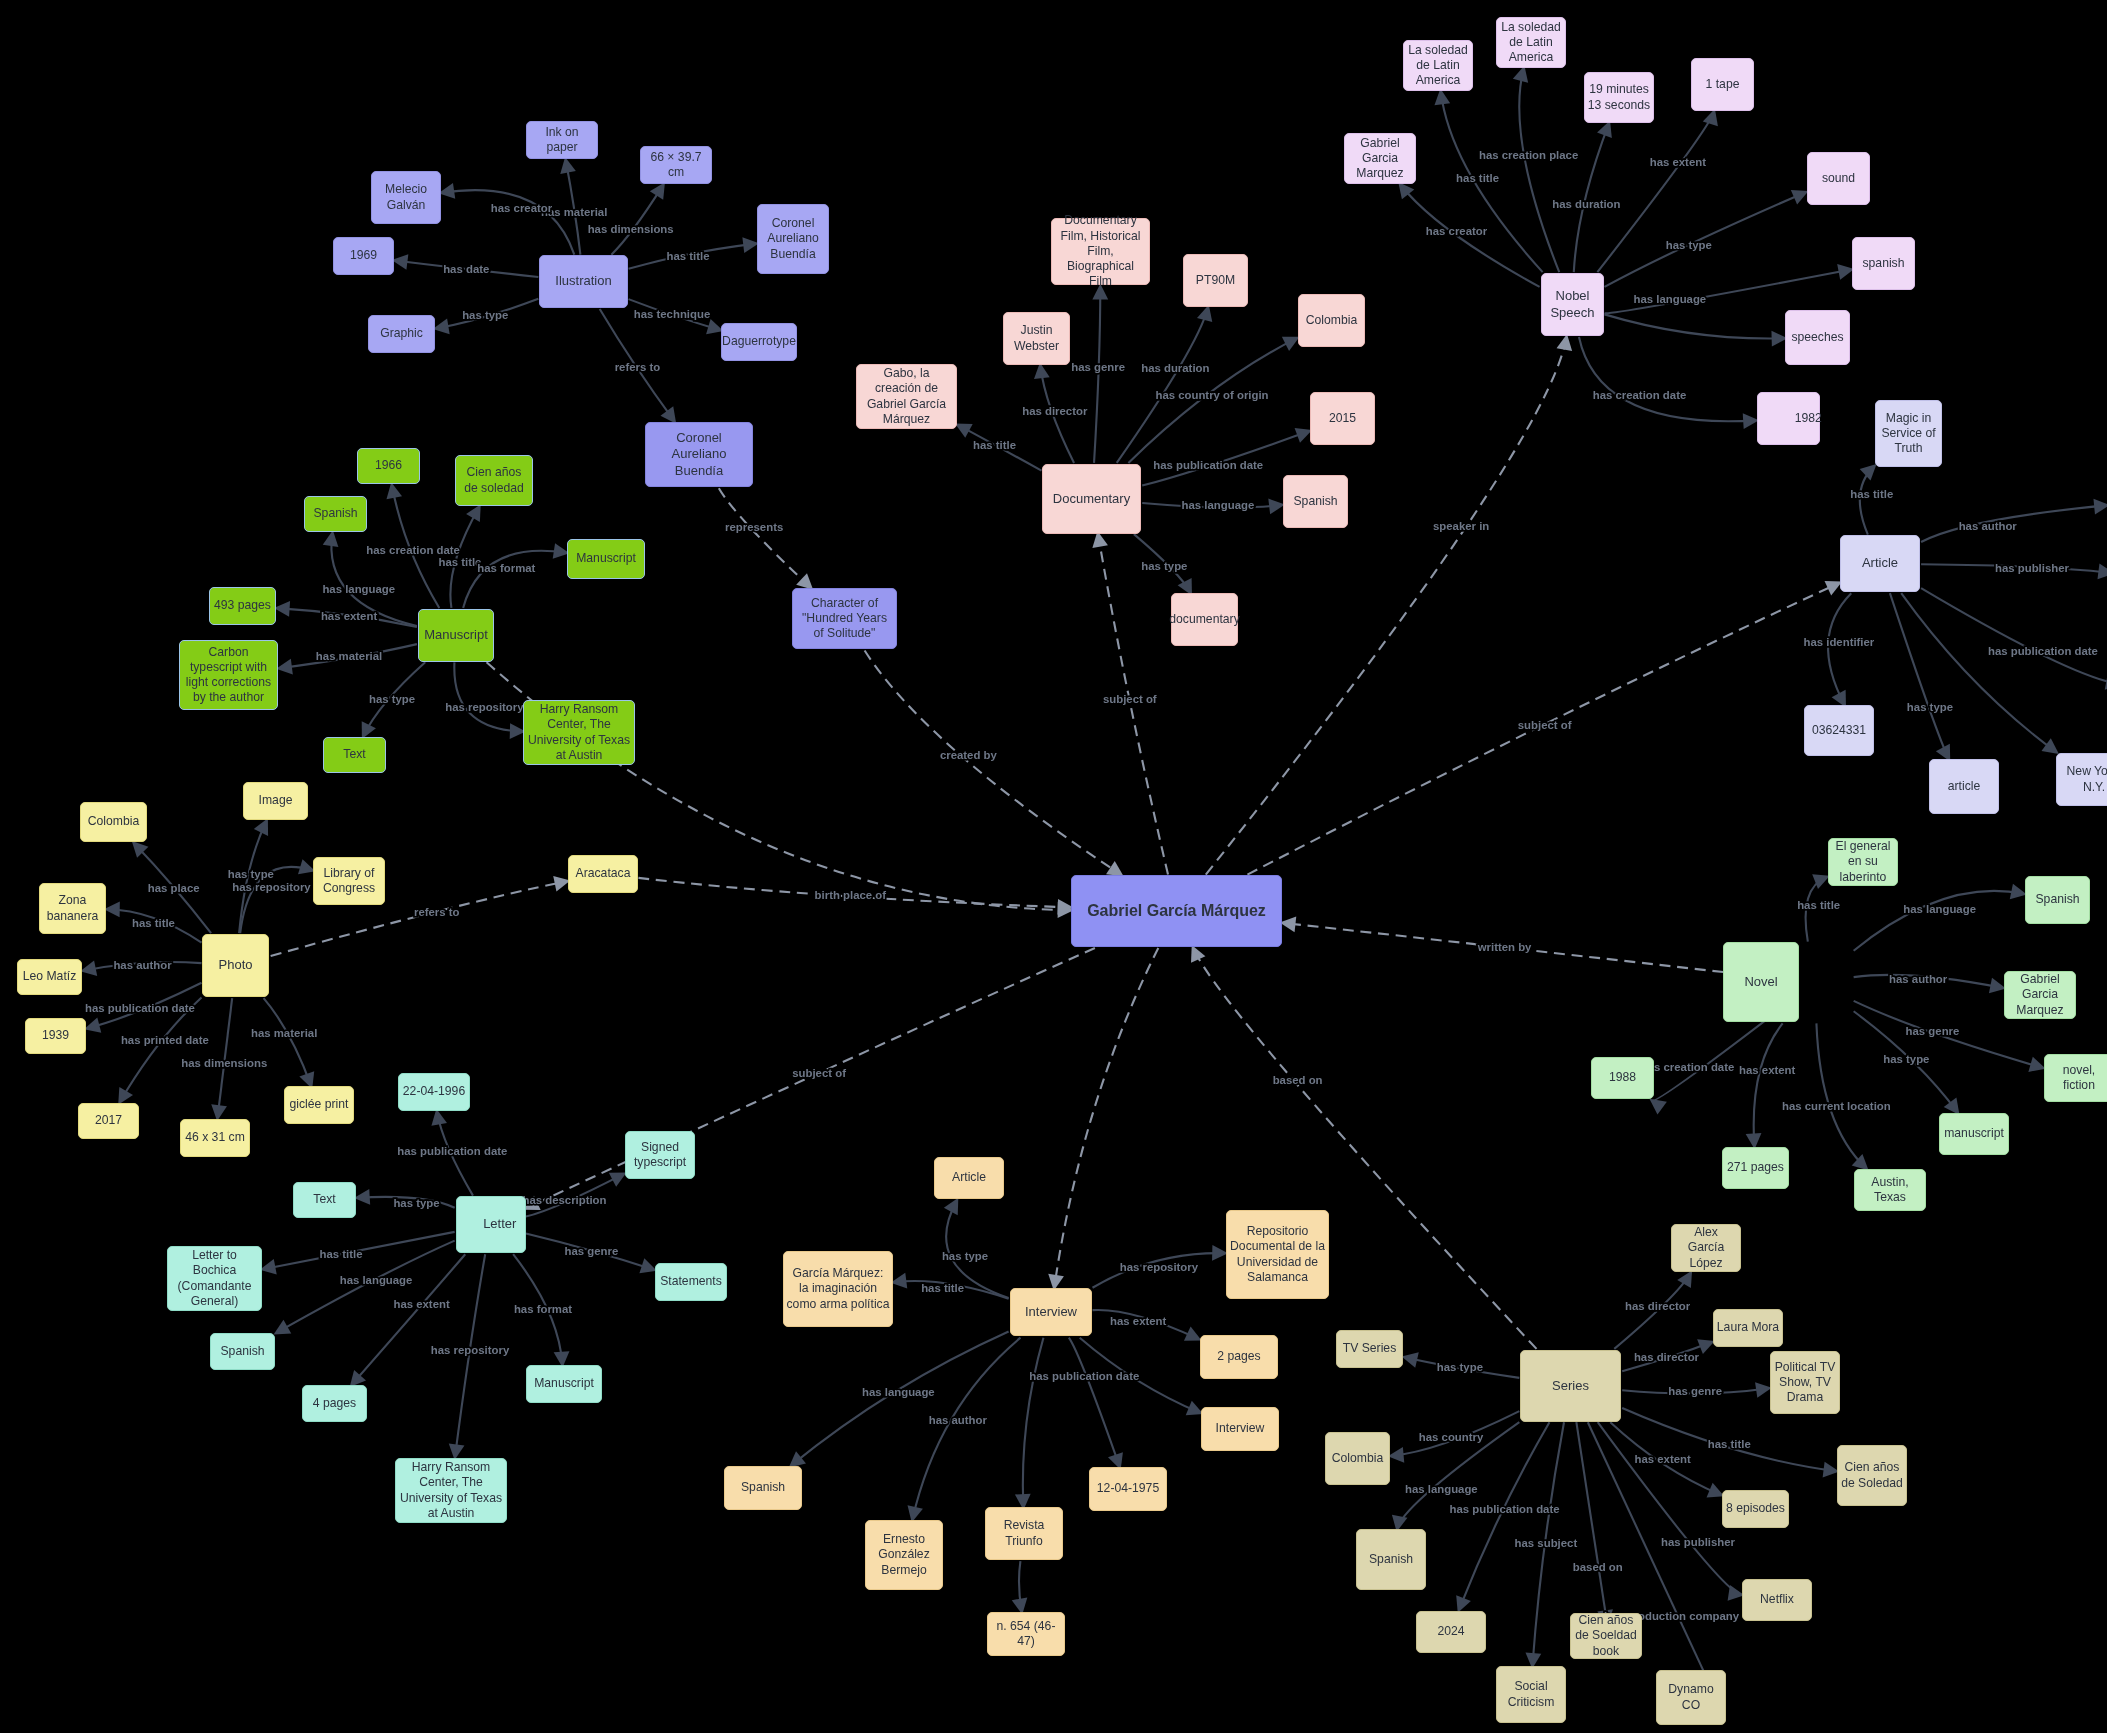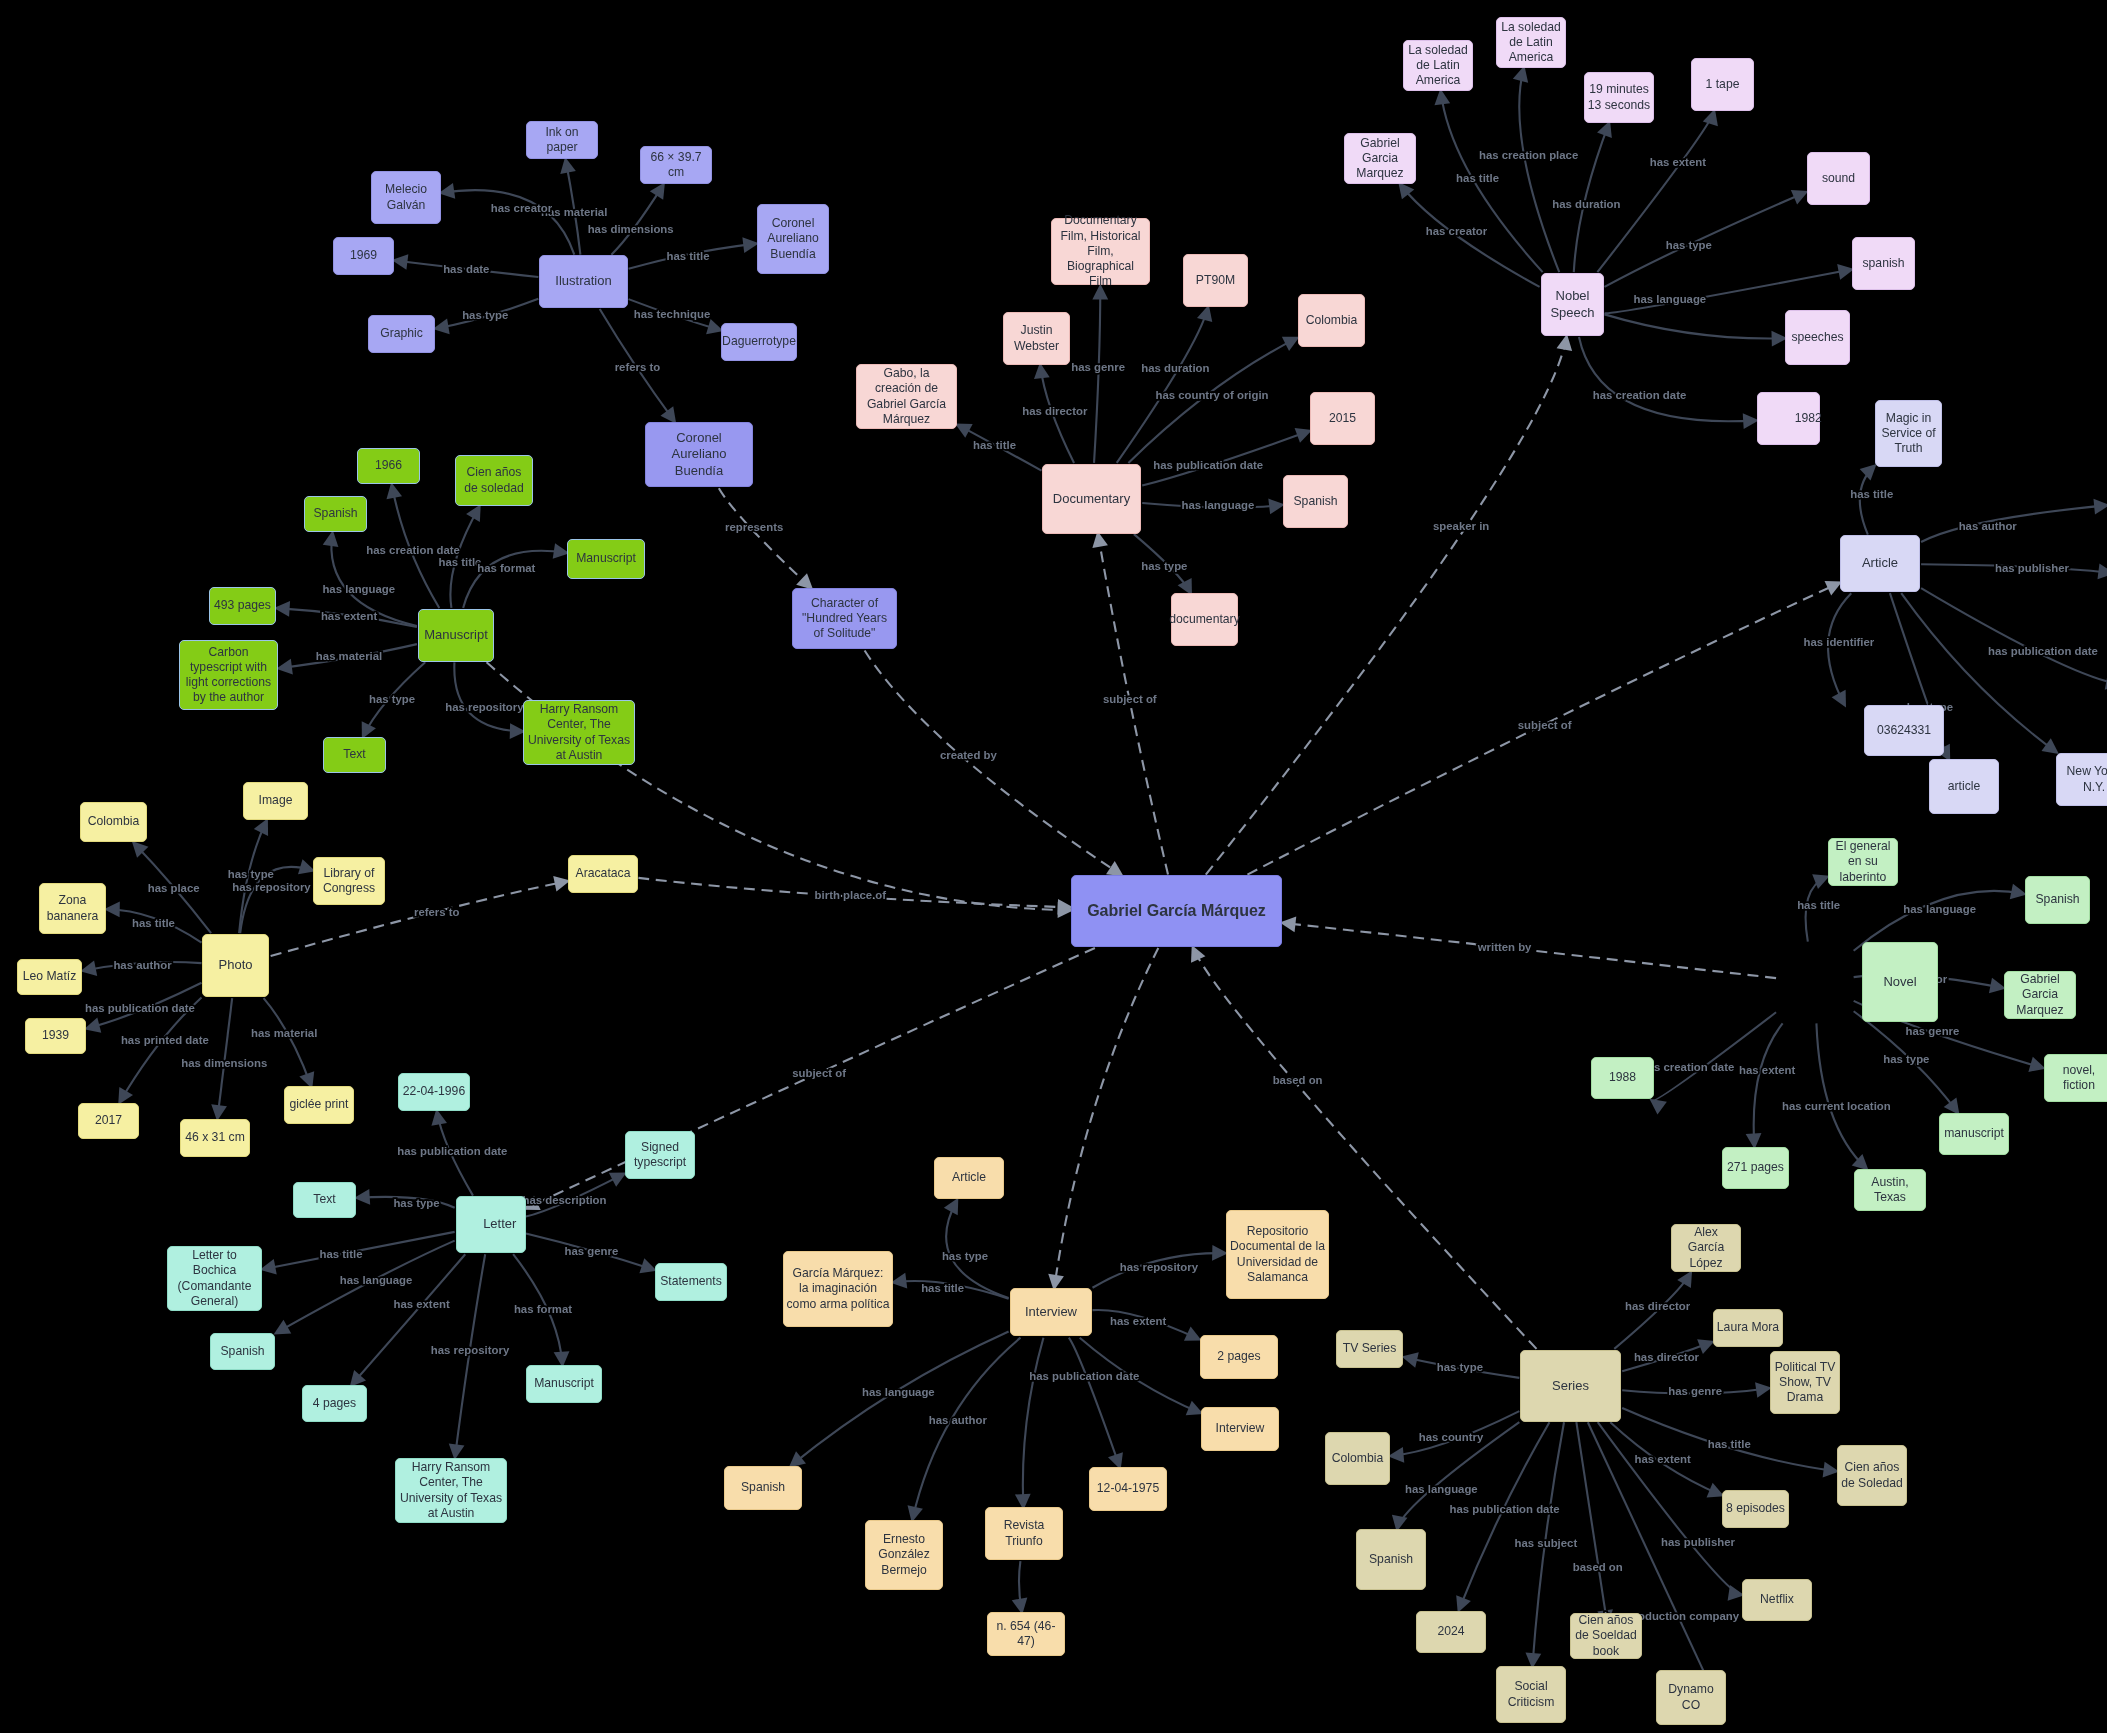--- a/index.html
+++ b/index.html
@@ -422,30 +422,30 @@
       <div class="node c-violet" style="left: 1757px; top: 392px; width: 63px; height: 53px; padding-left: 42px;">
         <span>1982</span>
       </div>
       <div class="node c-lavender hub" style="left: 1840px; top: 535px; width: 80px; height: 57px;">
         <span>Article</span>
       </div>
       <div class="node c-lavender" style="left: 1875px; top: 400px; width: 67px; height: 67px;">
         <span>Magic in Service of Truth</span>
       </div>
       <div class="node c-lavender" style="left: 2108px; top: 476px; width: 70px; height: 51px;"></div>
-      <div class="node c-lavender" style="left: 1864px; top: 705px; width: 80px; height: 51px;">
+      <div class="node c-lavender" style="left: 1804px; top: 705px; width: 70px; height: 51px;">
         <span>03624331</span>
       </div>
       <div class="node c-lavender" style="left: 1929px; top: 759px; width: 70px; height: 55px;">
         <span>article</span>
       </div>
       <div class="node c-lavender" style="left: 2056px; top: 753px; width: 76px; height: 53px;">
         <span>New York, N.Y.</span>
       </div>
-      <div class="node c-green hub" style="left: 1862px; top: 942px; width: 76px; height: 80px;">
+      <div class="node c-green hub" style="left: 1723px; top: 942px; width: 76px; height: 80px;">
         <span>Novel</span>
       </div>
       <div class="node c-green" style="left: 1828px; top: 838px; width: 70px; height: 48px;">
         <span>El general en su laberinto</span>
       </div>
       <div class="node c-green" style="left: 2025px; top: 876px; width: 65px; height: 48px;">
         <span>Spanish</span>
       </div>
       <div class="node c-green" style="left: 2004px; top: 971px; width: 72px; height: 48px;">
         <span>Gabriel Garcia Marquez</span>

